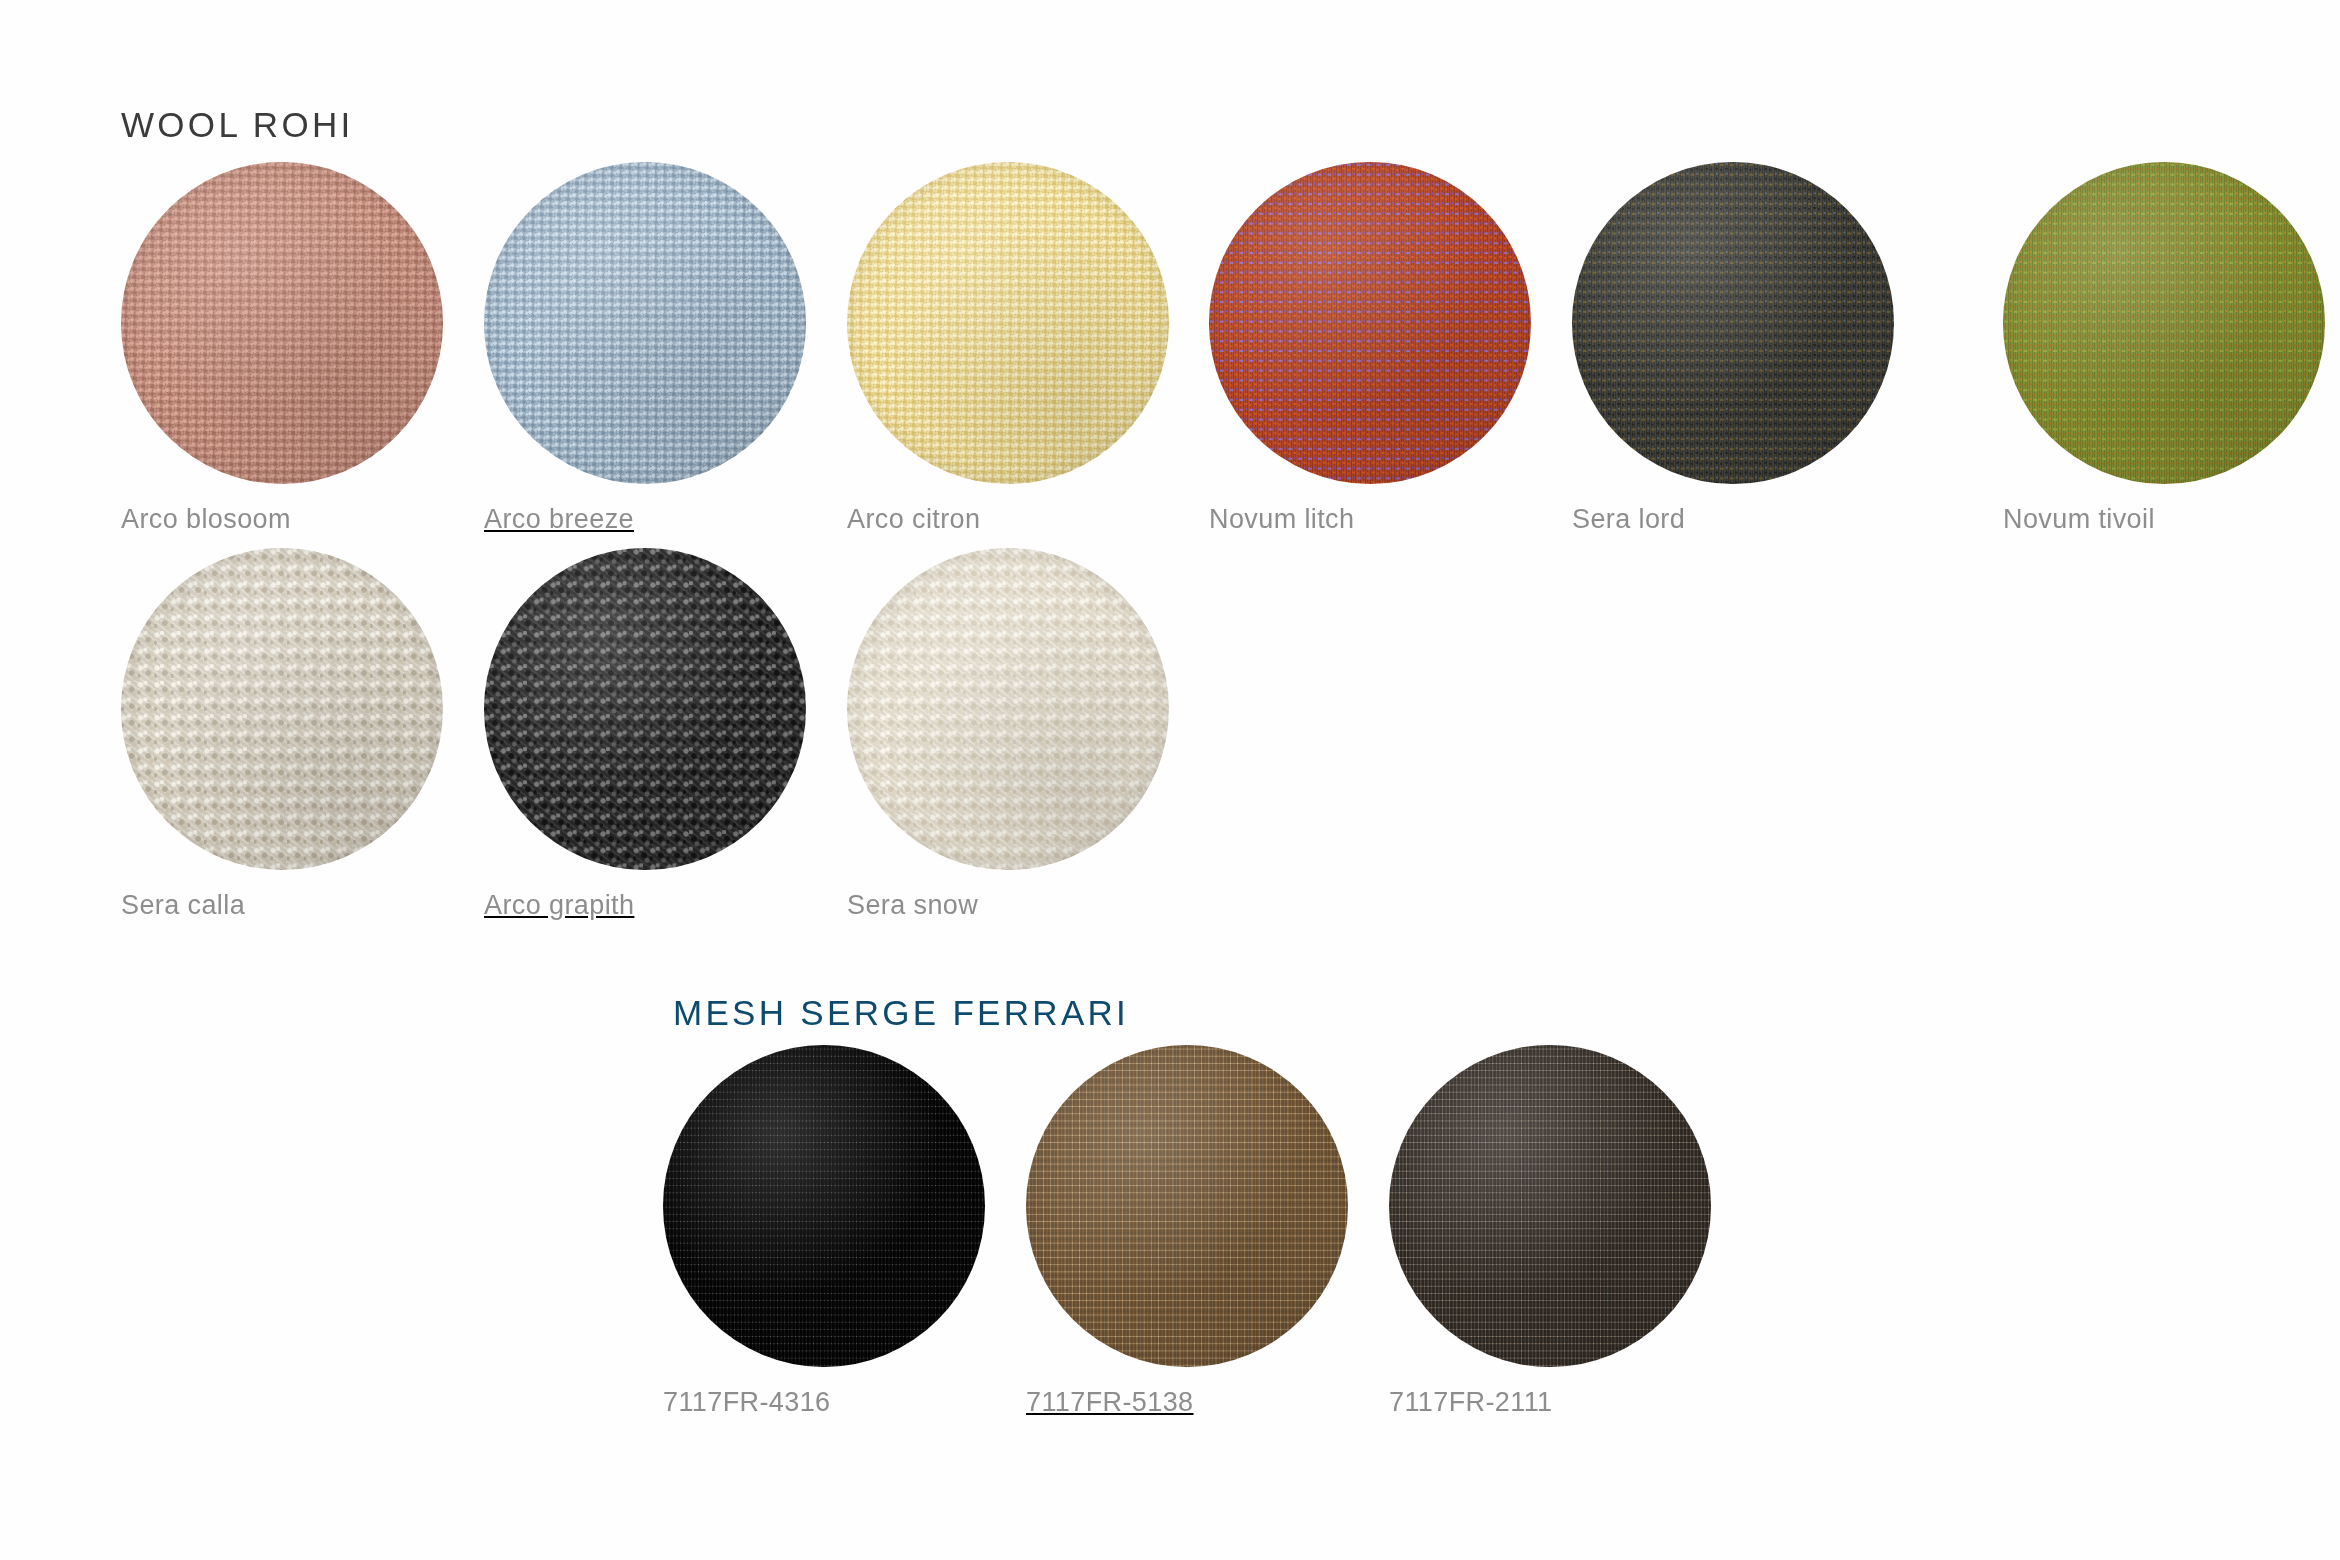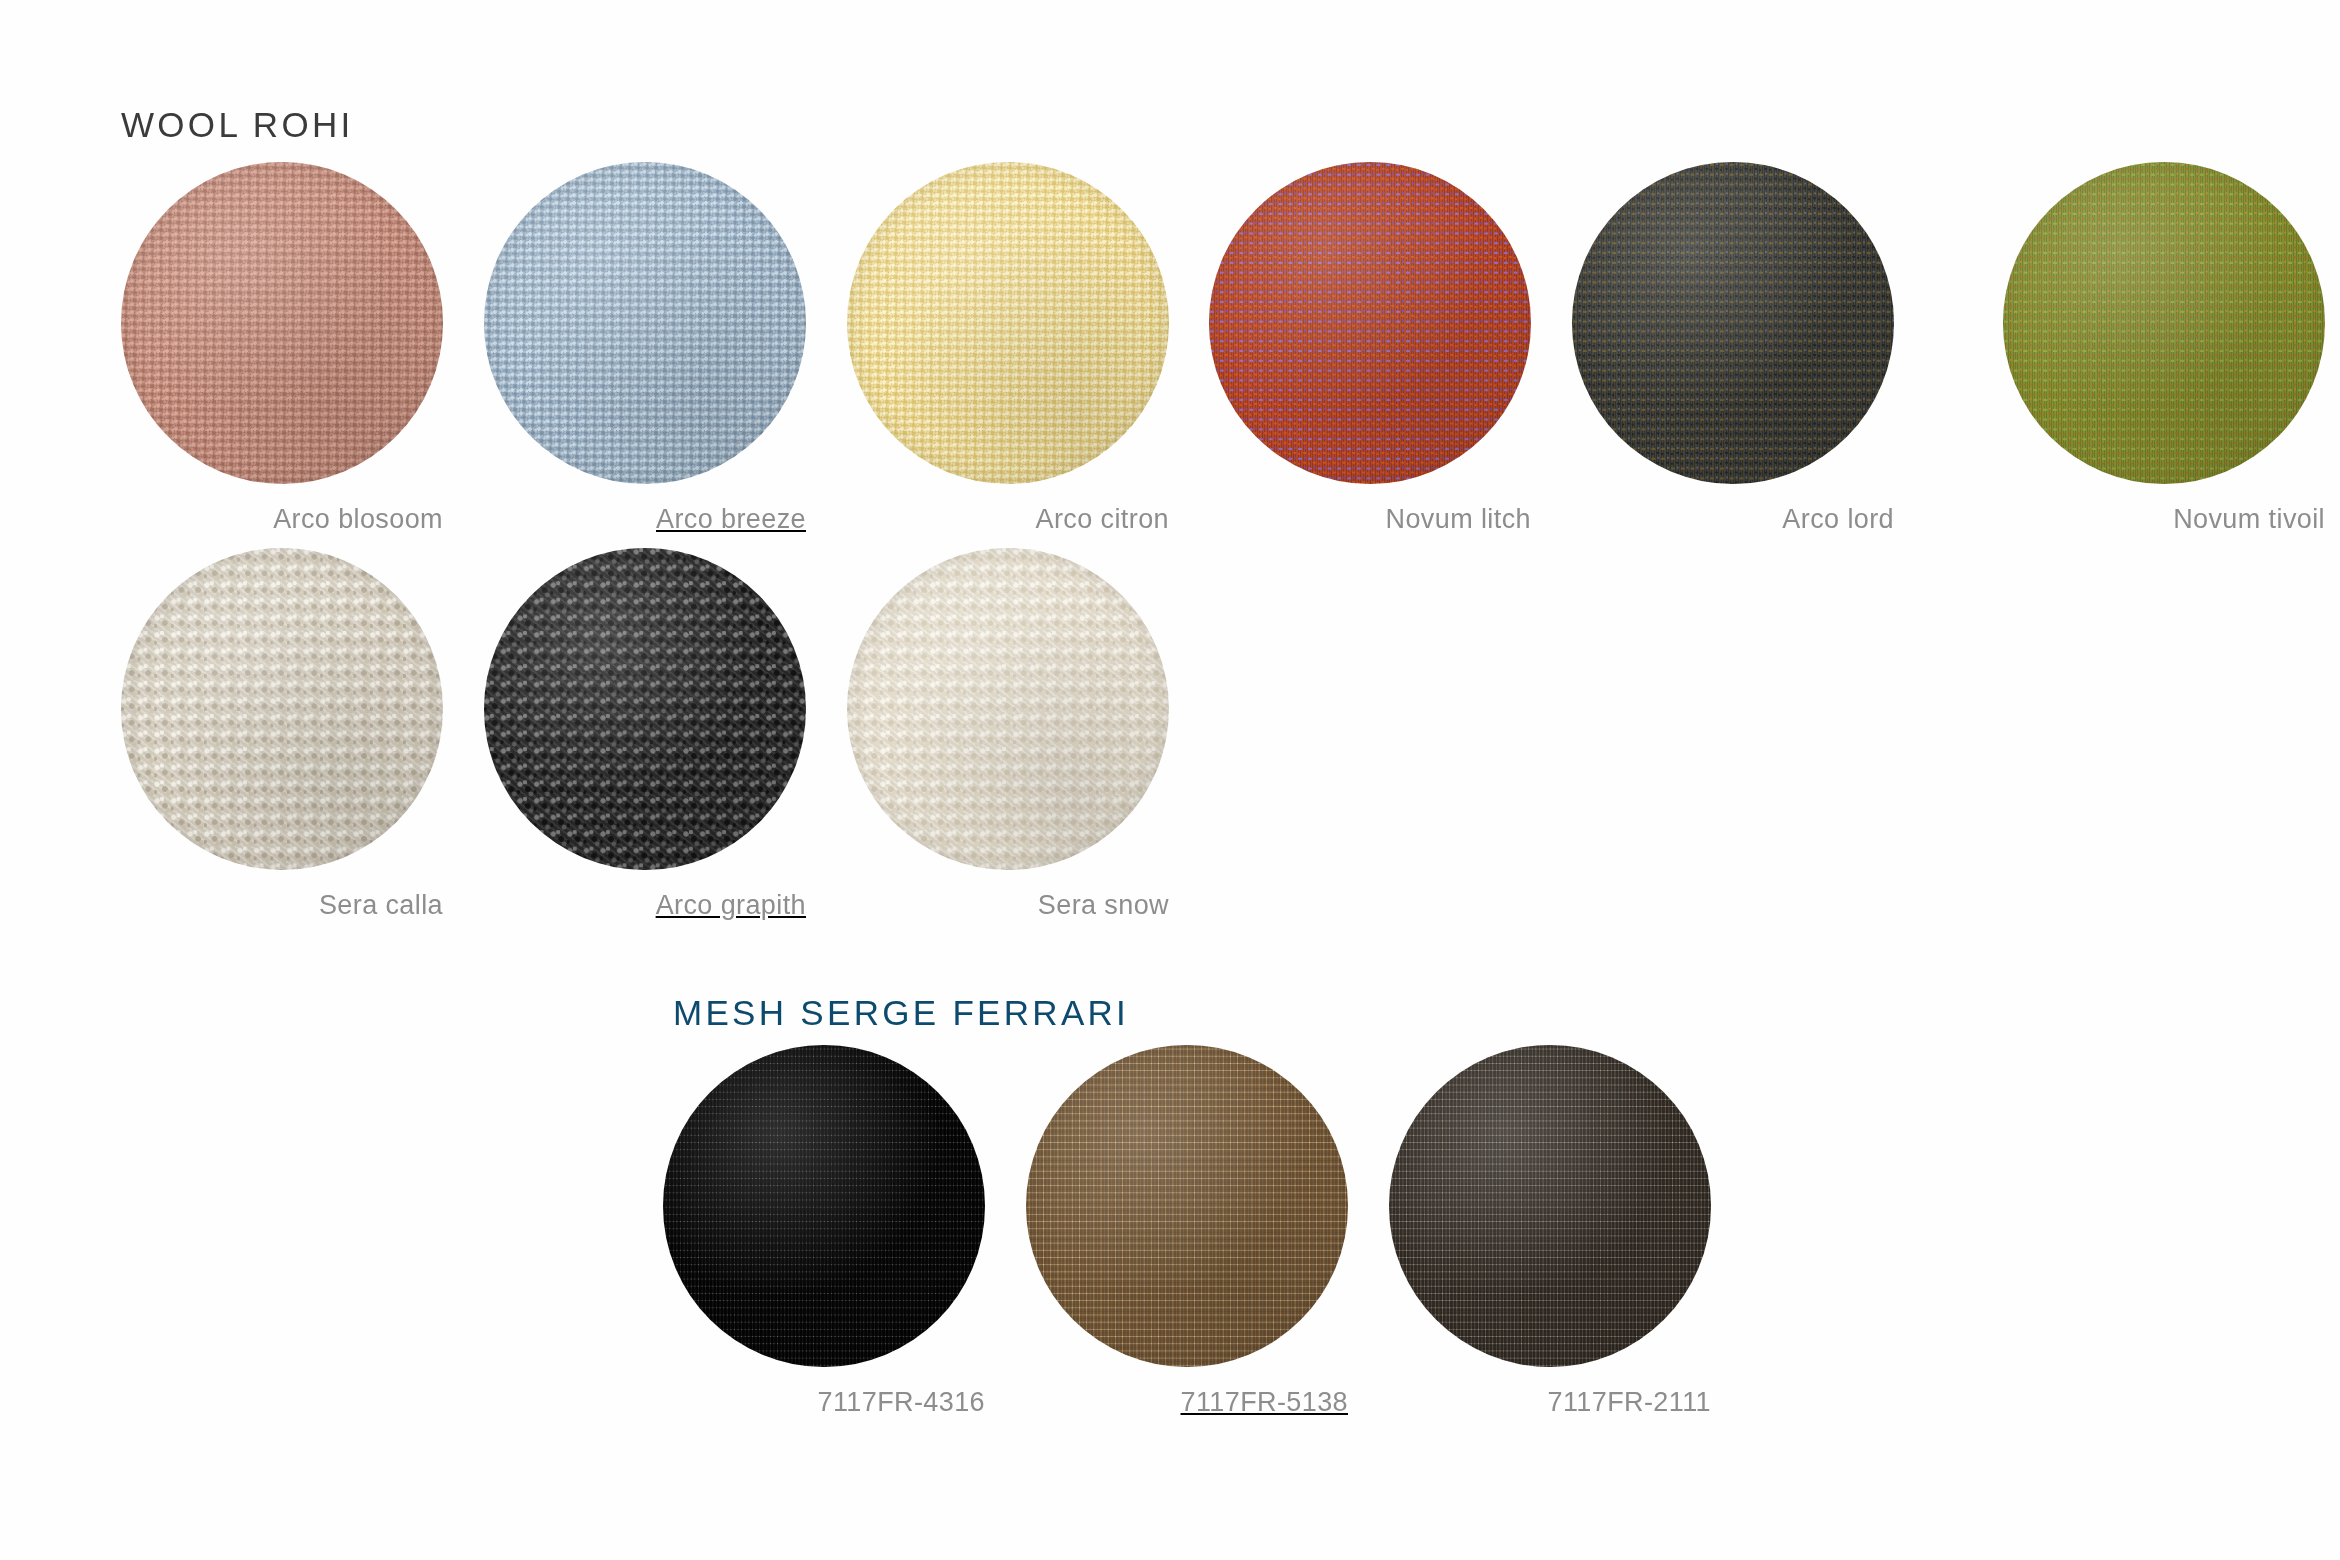--- a/index.html
+++ b/index.html
@@ -14,21 +14,20 @@
     position: relative;
     overflow: hidden;
     font-family: "Liberation Sans", sans-serif;
     -webkit-font-smoothing: antialiased;
   }
 
   .sheet {
     position: absolute;
     inset: 0;
     background: #fefefe;
-    text-align: right;
   }
 
   
   .section-title {
     position: absolute;
     font-family: "Liberation Sans", sans-serif;
     font-weight: 400;
     font-size: 35px;
     letter-spacing: 3.3px;
     color: #3b3b3b;
@@ -167,21 +166,21 @@
         <div class="swatch-label">Arco citron</div>
       </div>
 
       <div class="swatch w-4">
         <div class="swatch-disc tex-novum" id="d-w3" style="--base: #b33f22; --hi: #9a6cc0; --lo: #d9581f; --hi2: #7f4fa8;"></div>
         <div class="swatch-label">Novum litch</div>
       </div>
 
       <div class="swatch w-5">
         <div class="swatch-disc tex-novum" id="d-w4" style="--base: #3a3a33; --hi: #6e5c31; --lo: #24242a; --hi2: #5b6470;"></div>
-        <div class="swatch-label">Arco lord</div>
+        <div class="swatch-label">Sera lord</div>
       </div>
 
       <div class="swatch w-6">
         <div class="swatch-disc tex-novum" id="d-w5" style="--base: #7c8c2c; --hi: #97a93c; --lo: #a5741f; --hi2: #c08a2a;"></div>
         <div class="swatch-label">Novum tivoil</div>
       </div>
     </div>
 
     <div class="swatch-row" id="wool-row-2">
 

